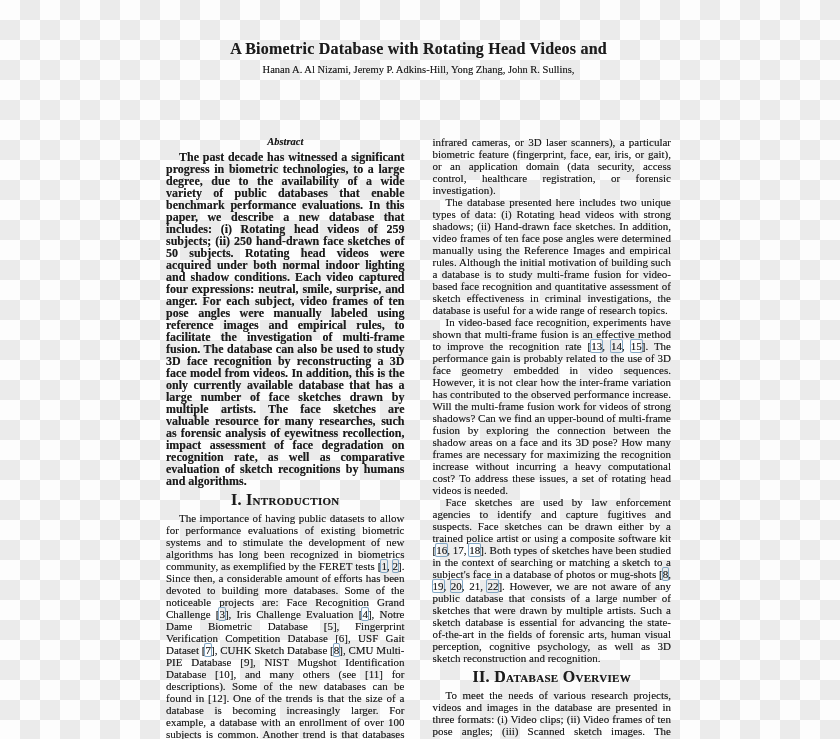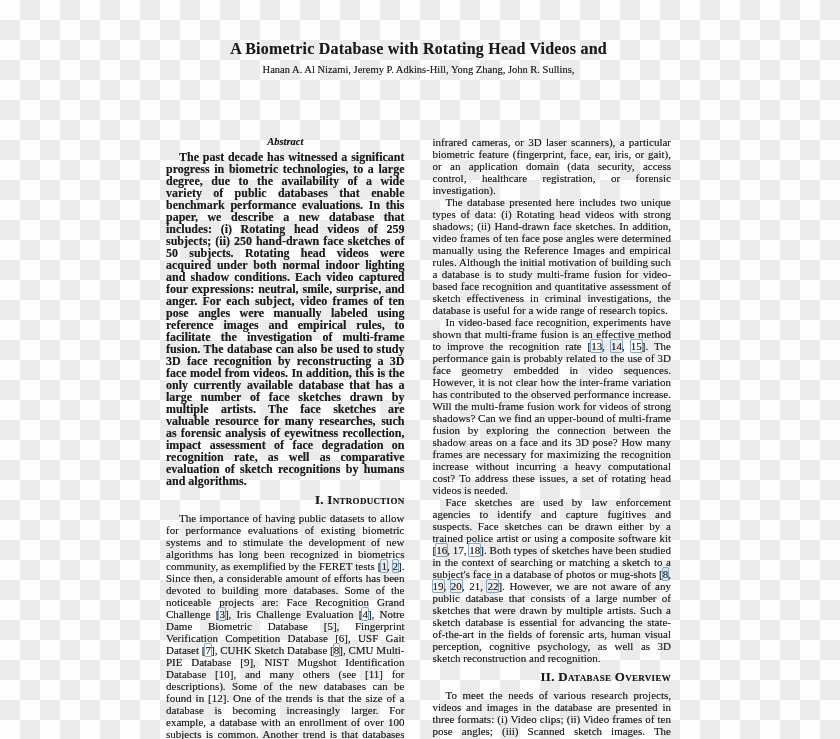--- a/index.html
+++ b/index.html
@@ -50,23 +50,23 @@
   .abs-heading {
     text-align: center;
     font-size: 10.5px; font-weight: bold; font-style: italic;
     line-height: 12px; margin-bottom: 3px;
   }
   .abstract-para {
     font-size: 12px; font-weight: bold;
     line-height: 12px; text-align: justify; text-indent: 13px;
   }
   .section-heading {
-    text-align: right;
+    text-align: center;
     font-variant: small-caps;
-    font-size: 13px; line-height: 12px;
+    font-size: 16px; line-height: 12px;
     margin: 7px 0 6px 0;
     letter-spacing: 0.3px;
   }
   .body-para {
     font-size: 11px; line-height: 12px;
     text-align: justify; text-indent: 13px;
   }
   .no-indent-first .body-para:first-child { text-indent: 0; }
   .footnotes { margin-top: 5px; }
   .footnote-para {

